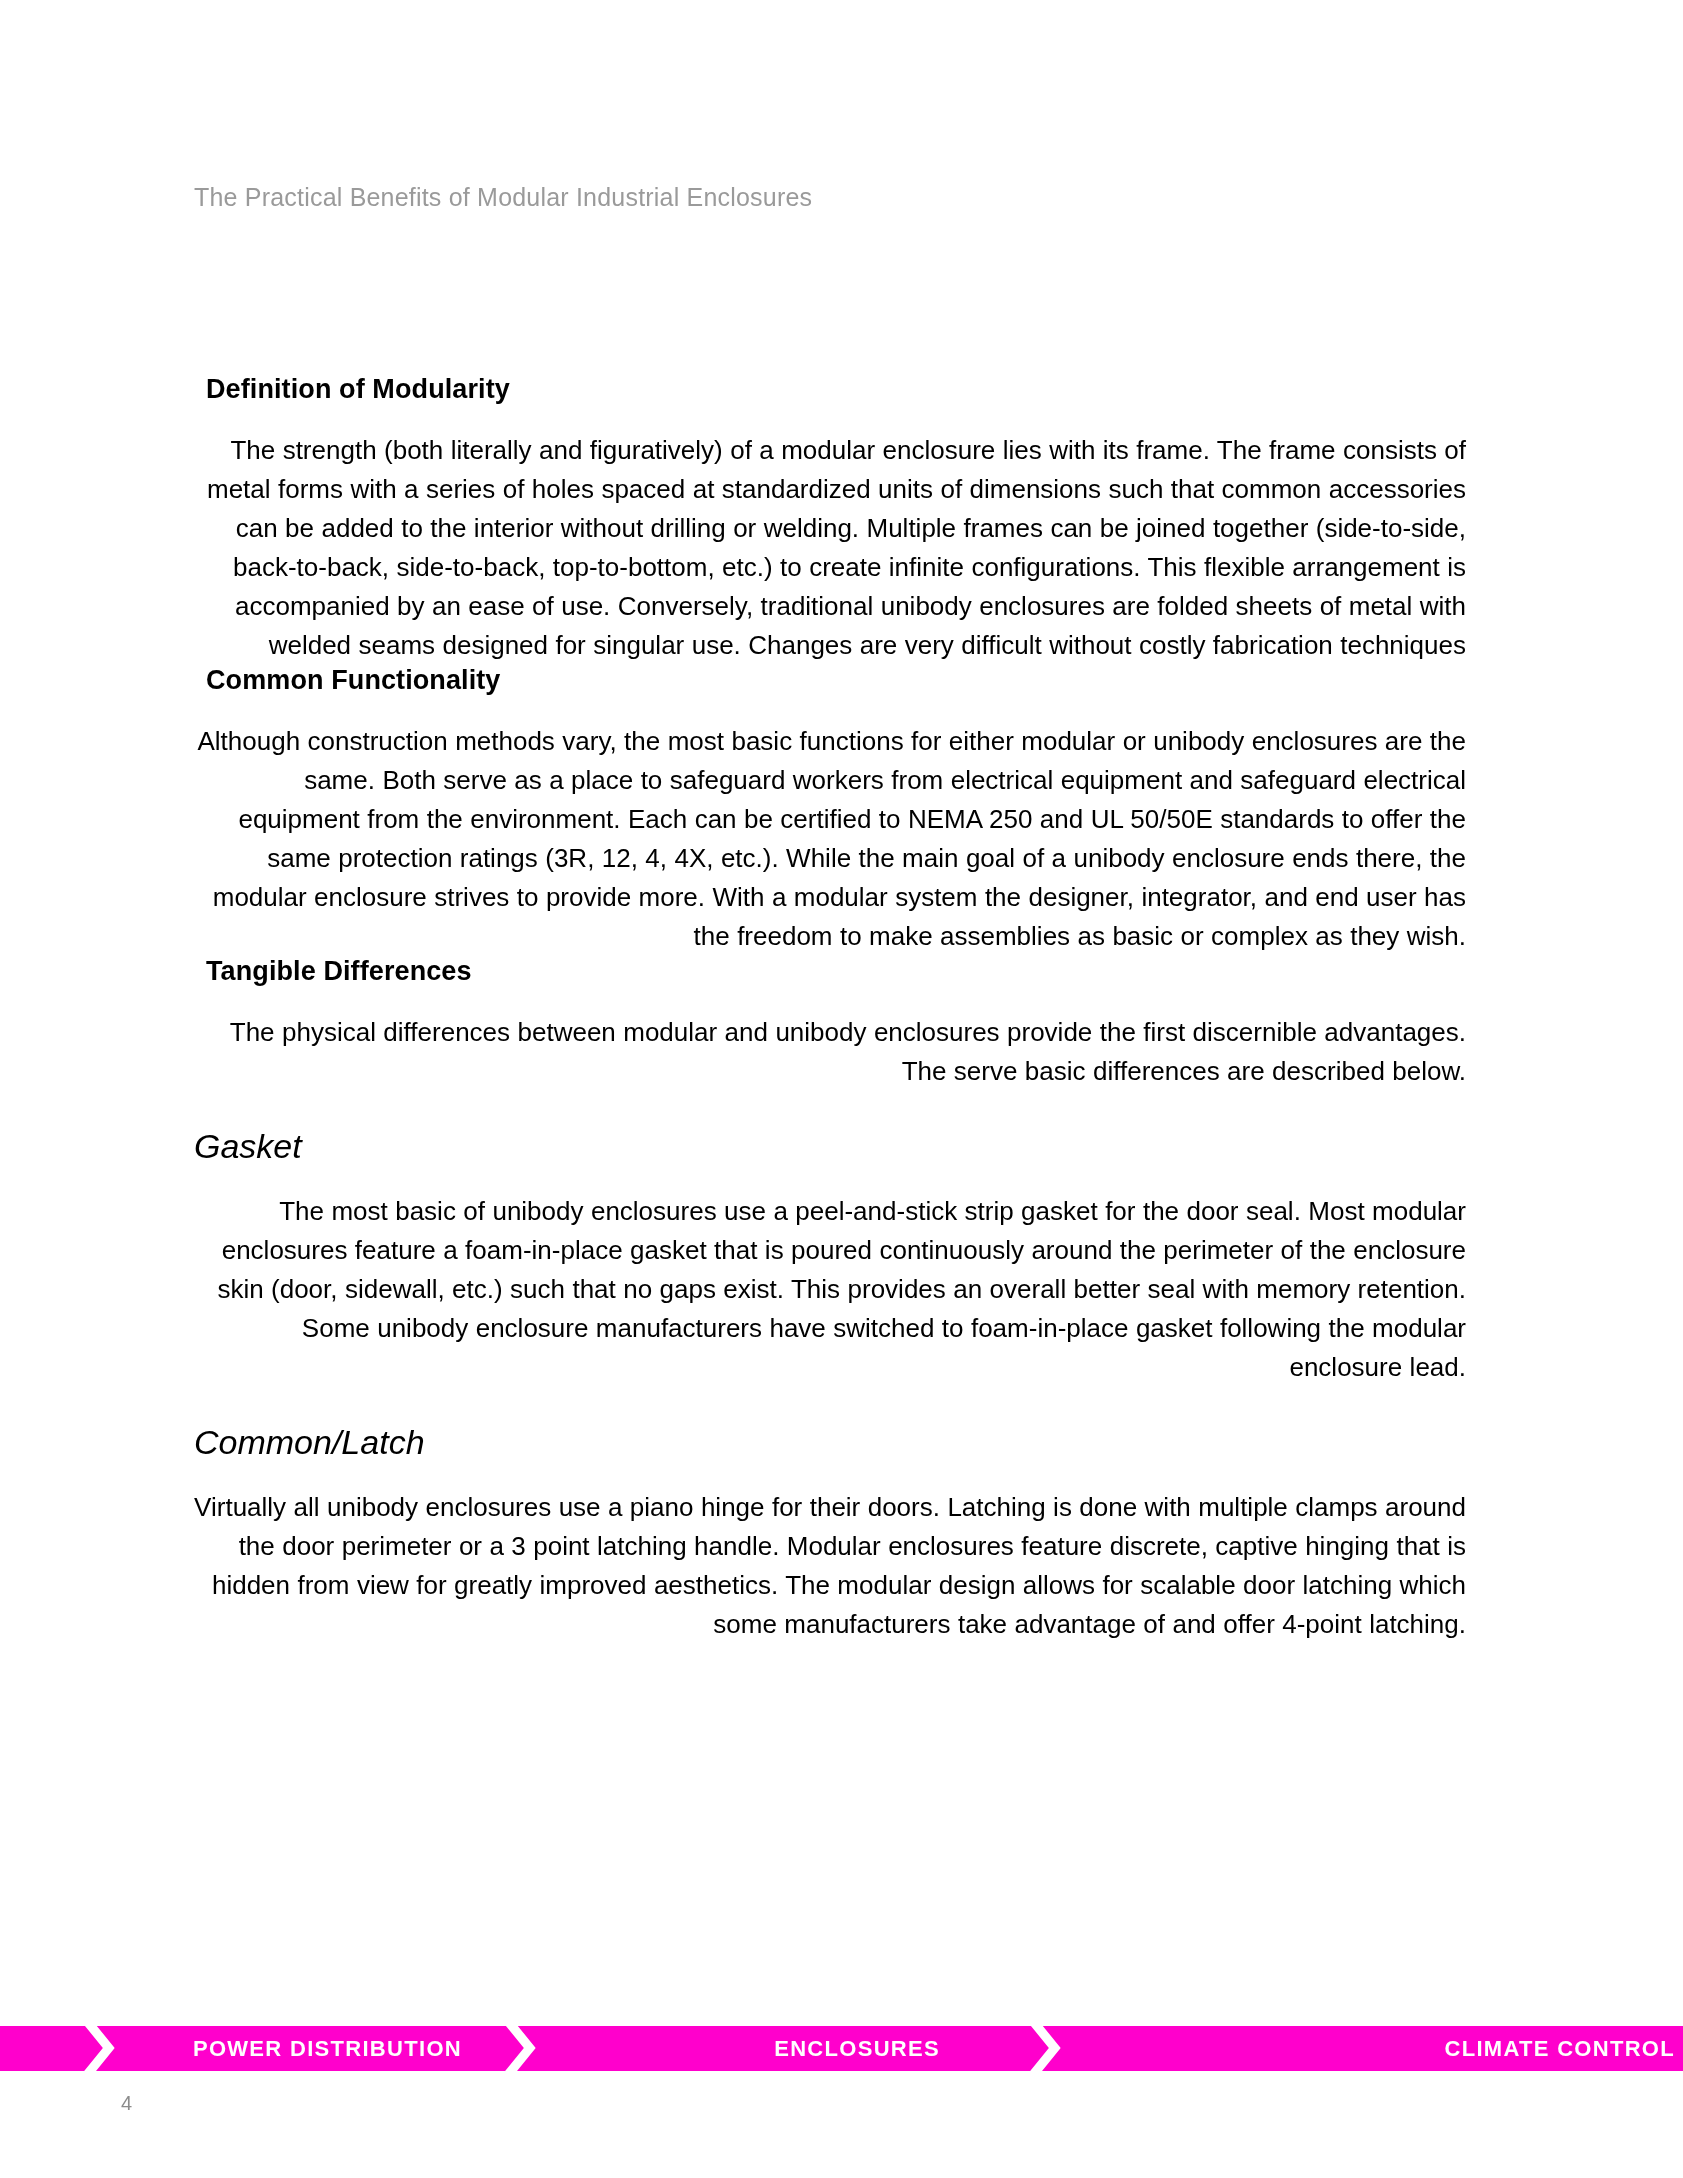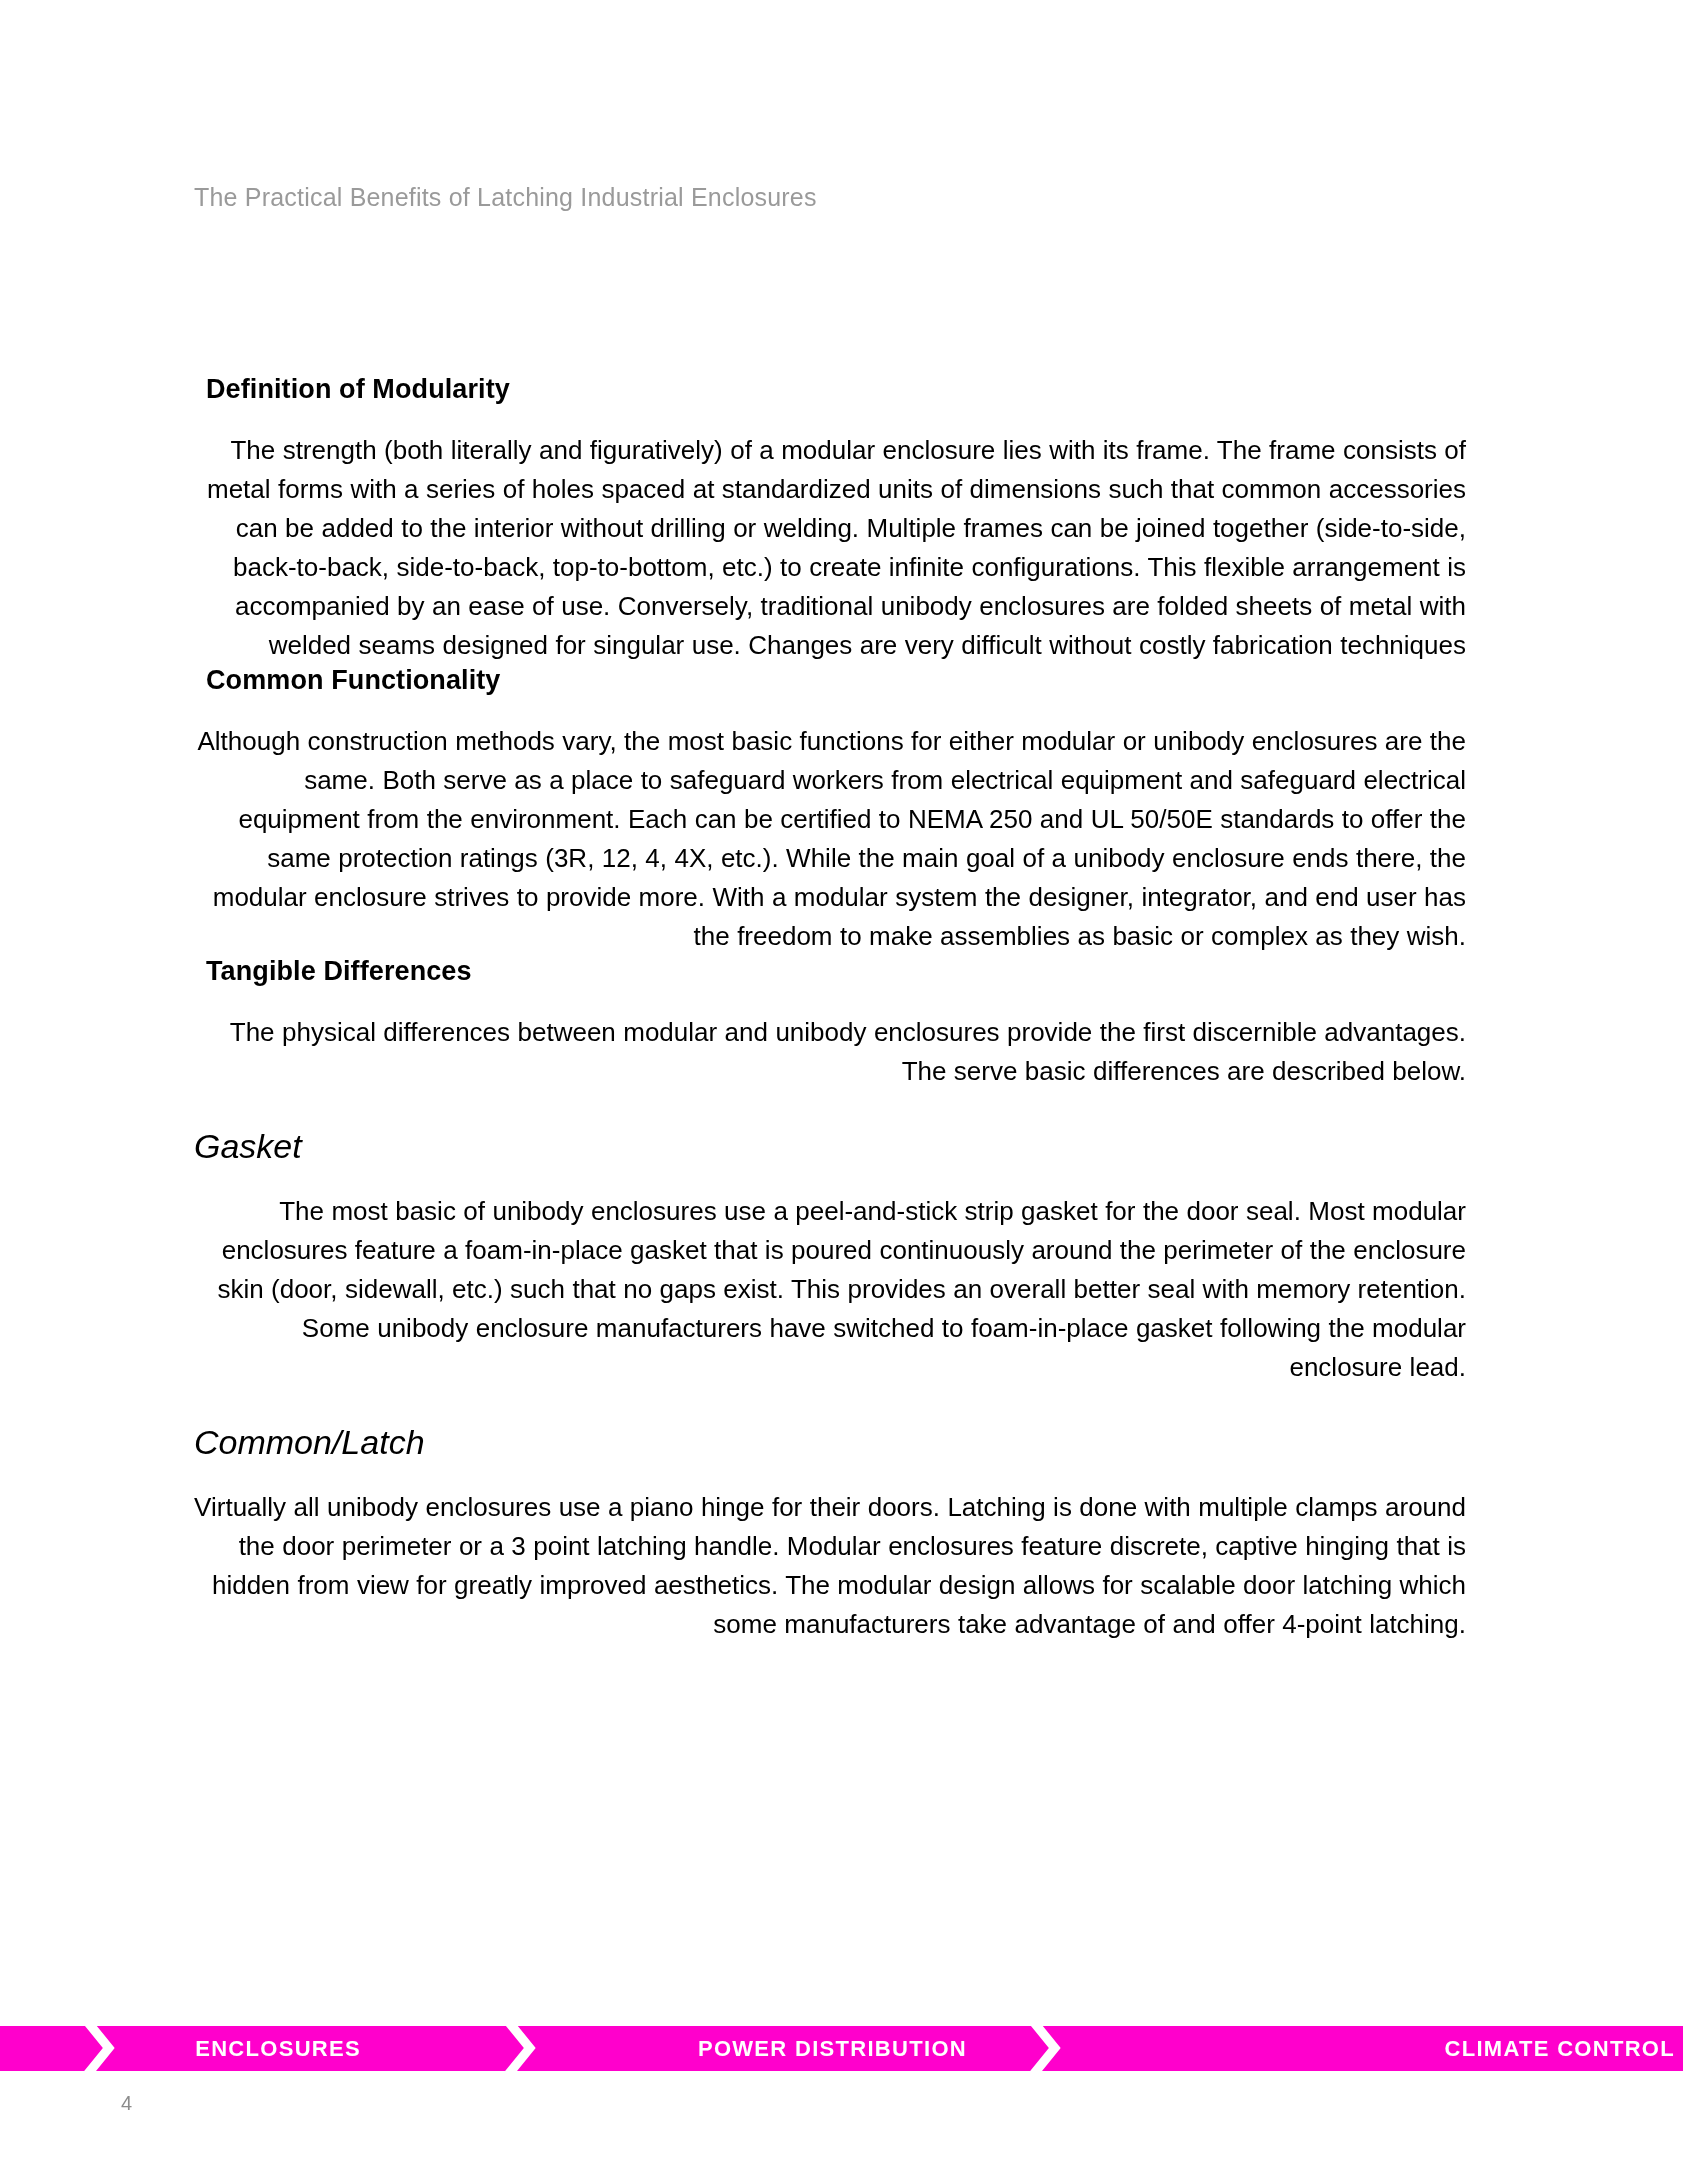--- a/index.html
+++ b/index.html
@@ -118,21 +118,21 @@
     top: 2092px;
     font-size: 20px;
     color: #8c8c8c;
   }
 </style>
 </head>
 <body>
 
 <div class="page">
 
-  <div class="running-header">The Practical Benefits of Latching Industrial Enclosures</div>
+  <div class="running-header">The Practical Benefits of Modular Industrial Enclosures</div>
 
   <div class="content">
 
     <div class="block">
       <h2 class="section-heading">Definition of Modularity</h2>
       <p class="body-text">The strength (both literally and figuratively) of a modular enclosure lies with its frame. The frame consists of metal forms with a series of holes spaced at standardized units of dimensions such that common accessories can be added to the interior without drilling or welding. Multiple frames can be joined together (side-to-side, back-to-back, side-to-back, top-to-bottom, etc.) to create infinite configurations. This flexible arrangement is accompanied by an ease of use. Conversely, traditional unibody enclosures are folded sheets of metal with welded seams designed for singular use. Changes are very difficult without costly fabrication techniques</p>
     </div>
 
     <div class="block">
       <h2 class="section-heading">Common Functionality</h2>
@@ -151,26 +151,26 @@
 
     <div class="block">
       <h3 class="sub-heading">Common/Latch</h3>
       <p class="body-text">Virtually all unibody enclosures use a piano hinge for their doors. Latching is done with multiple clamps around the door perimeter or a 3 point latching handle. Modular enclosures feature discrete, captive hinging that is hidden from view for greatly improved aesthetics. The modular design allows for scalable door latching which some manufacturers take advantage of and offer 4-point latching.</p>
     </div>
 
   </div>
 
   <div class="footer-banner">
 
+    <div class="banner-seg seg-1">
+      <span class="banner-label">POWER DISTRIBUTION</span>
+    </div>
+
     <div class="banner-seg seg-0">
       <span class="banner-label">ENCLOSURES</span>
-    </div>
-
-    <div class="banner-seg seg-1">
-      <span class="banner-label">POWER DISTRIBUTION</span>
     </div>
 
     <div class="banner-seg seg-2">
       <span class="banner-label">CLIMATE CONTROL</span>
     </div>
 
     <span class="chevron chev-0">
       <svg width="48" height="68" viewBox="0 0 48 69">
         <path d="M6 0 L34 34.5 L6 69 L18 69 L46 34.5 L18 0 Z" fill="#ffffff"></path>
       </svg>

